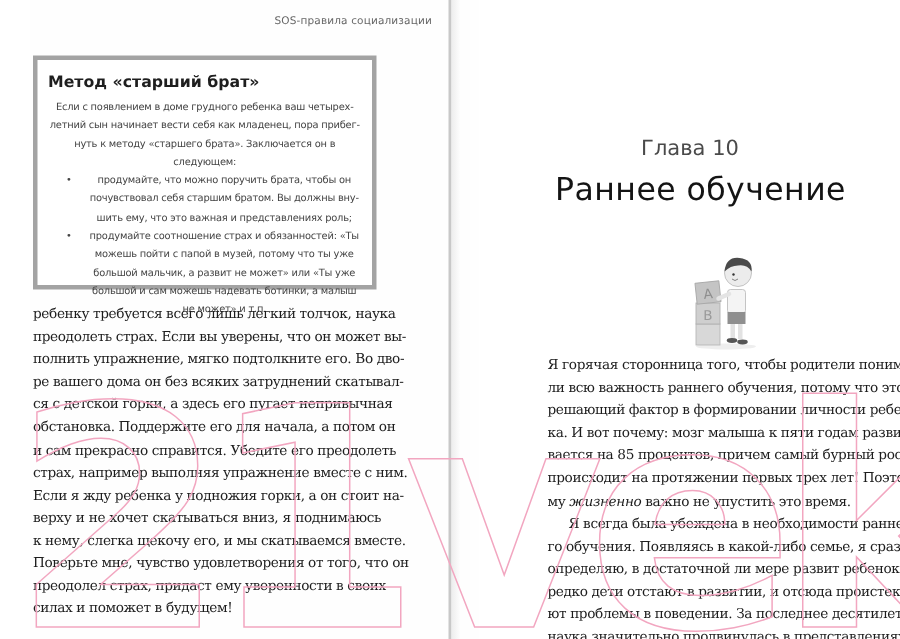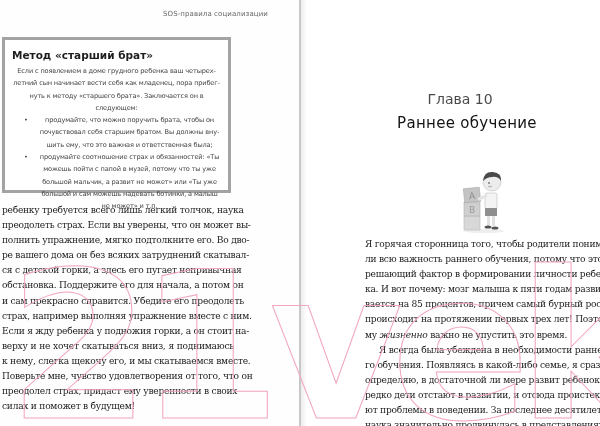--- a/index.html
+++ b/index.html
@@ -2,21 +2,21 @@
 <html><head>
 <meta charset="utf-8">
 <style>
   html, body { margin: 0; padding: 0; }
   body {
     width: 600px; height: 426px; overflow: hidden; position: relative;
     background: #ffffff;
     font-family: "DejaVu Serif", serif;
     color: #1a1a1a;
   }
-  .page { position: absolute; top: 0; height: 426px; background: #fefefe; overflow: hidden; }
+  .page { position: absolute; top: 0; height: 426px; background: #fefefe; overflow: hidden; margin-left: 20px; }
   .page-left { left: 0; width: 299px; }
   .page-right { left: 300px; width: 300px; }
   .divider { position: absolute; left: 299px; top: 0; width: 2px; height: 426px; background: #c8c8c8; }
   .divider-shadow { position: absolute; left: 301px; top: 0; width: 6px; height: 426px; background: linear-gradient(to right, #ededed, rgba(255,255,255,0)); }
 
   .running-header {
     position: absolute; left: 163px; top: 10px;
     font-family: "DejaVu Sans", sans-serif; font-size: 7px; color: #666;
     letter-spacing: 0.1px;
   }
@@ -43,21 +43,21 @@
   .body-text .line.last { text-align-last: left; }
   em { font-style: italic; }
 
   .chapter-label {
     position: absolute; left: 300px; width: 300px; top: 91px; text-align: center;
     font-family: "DejaVu Sans", sans-serif; font-size: 14px; color: #4a4a4a;
     padding-left: 20px; box-sizing: border-box;
   }
   .chapter-title {
     position: absolute; left: 300px; width: 300px; top: 114px; text-align: center;
-    font-family: "DejaVu Sans", sans-serif; font-size: 15px; color: #141414;
+    font-family: "DejaVu Sans", sans-serif; font-size: 21px; color: #141414;
     padding-left: 34px; box-sizing: border-box; letter-spacing: 0.3px;
   }
   .illustration { position: absolute; left: 458px; top: 166px; width: 52px; height: 68px; }
 
   .watermark { position: absolute; left: 0; top: 250px; width: 600px; height: 176px; pointer-events: none; }
 </style>
 </head>
 <body>
 
 <div class="page page-left">
@@ -69,21 +69,21 @@
       <div>
         <span class="line" style="display:block">Если с появлением в доме грудного ребенка ваш четырех-</span>
         <span class="line" style="display:block">летний сын начинает вести себя как младенец, пора прибег-</span>
         <span class="line" style="display:block">нуть к методу «старшего брата». Заключается он в следующем:</span>
       </div>
       <ul class="sidebar-list">
         <li>
           <span class="bullet">•</span>
           <span style="display:block">продумайте, что можно поручить брата, чтобы он</span>
           <span style="display:block">почувствовал себя старшим братом. Вы должны вну-</span>
-          <span style="display:block">шить ему, что это важная и ответственная была;</span>
+          <span style="display:block">шить ему, что это важная и представлениях роль;</span>
         </li>
         <li>
           <span class="bullet">•</span>
           <span style="display:block">продумайте соотношение страх и обязанностей: «Ты</span>
           <span style="display:block">можешь пойти с папой в музей, потому что ты уже</span>
           <span style="display:block">большой мальчик, а развит не может» или «Ты уже</span>
           <span style="display:block">большой и сам можешь надевать ботинки, а малыш</span>
           <span style="display:block">не может» и т.п.</span>
         </li>
       </ul>

